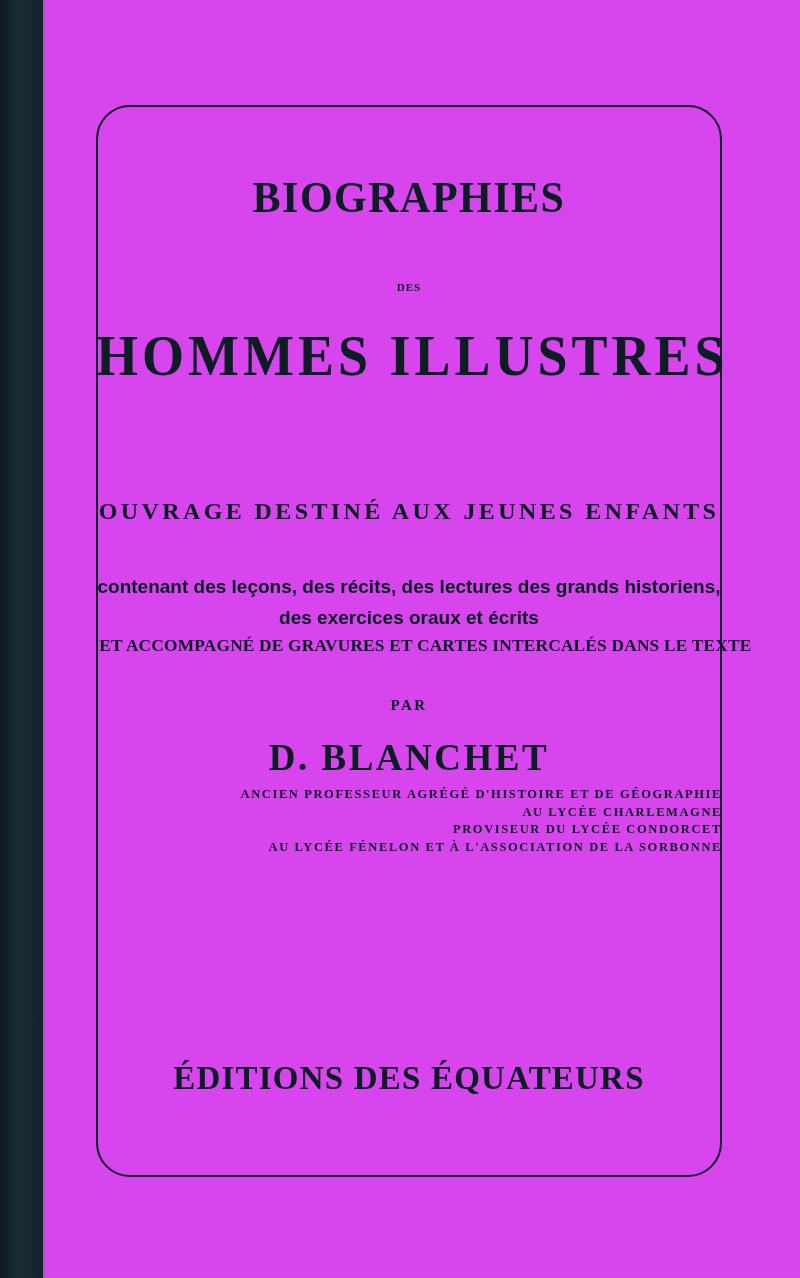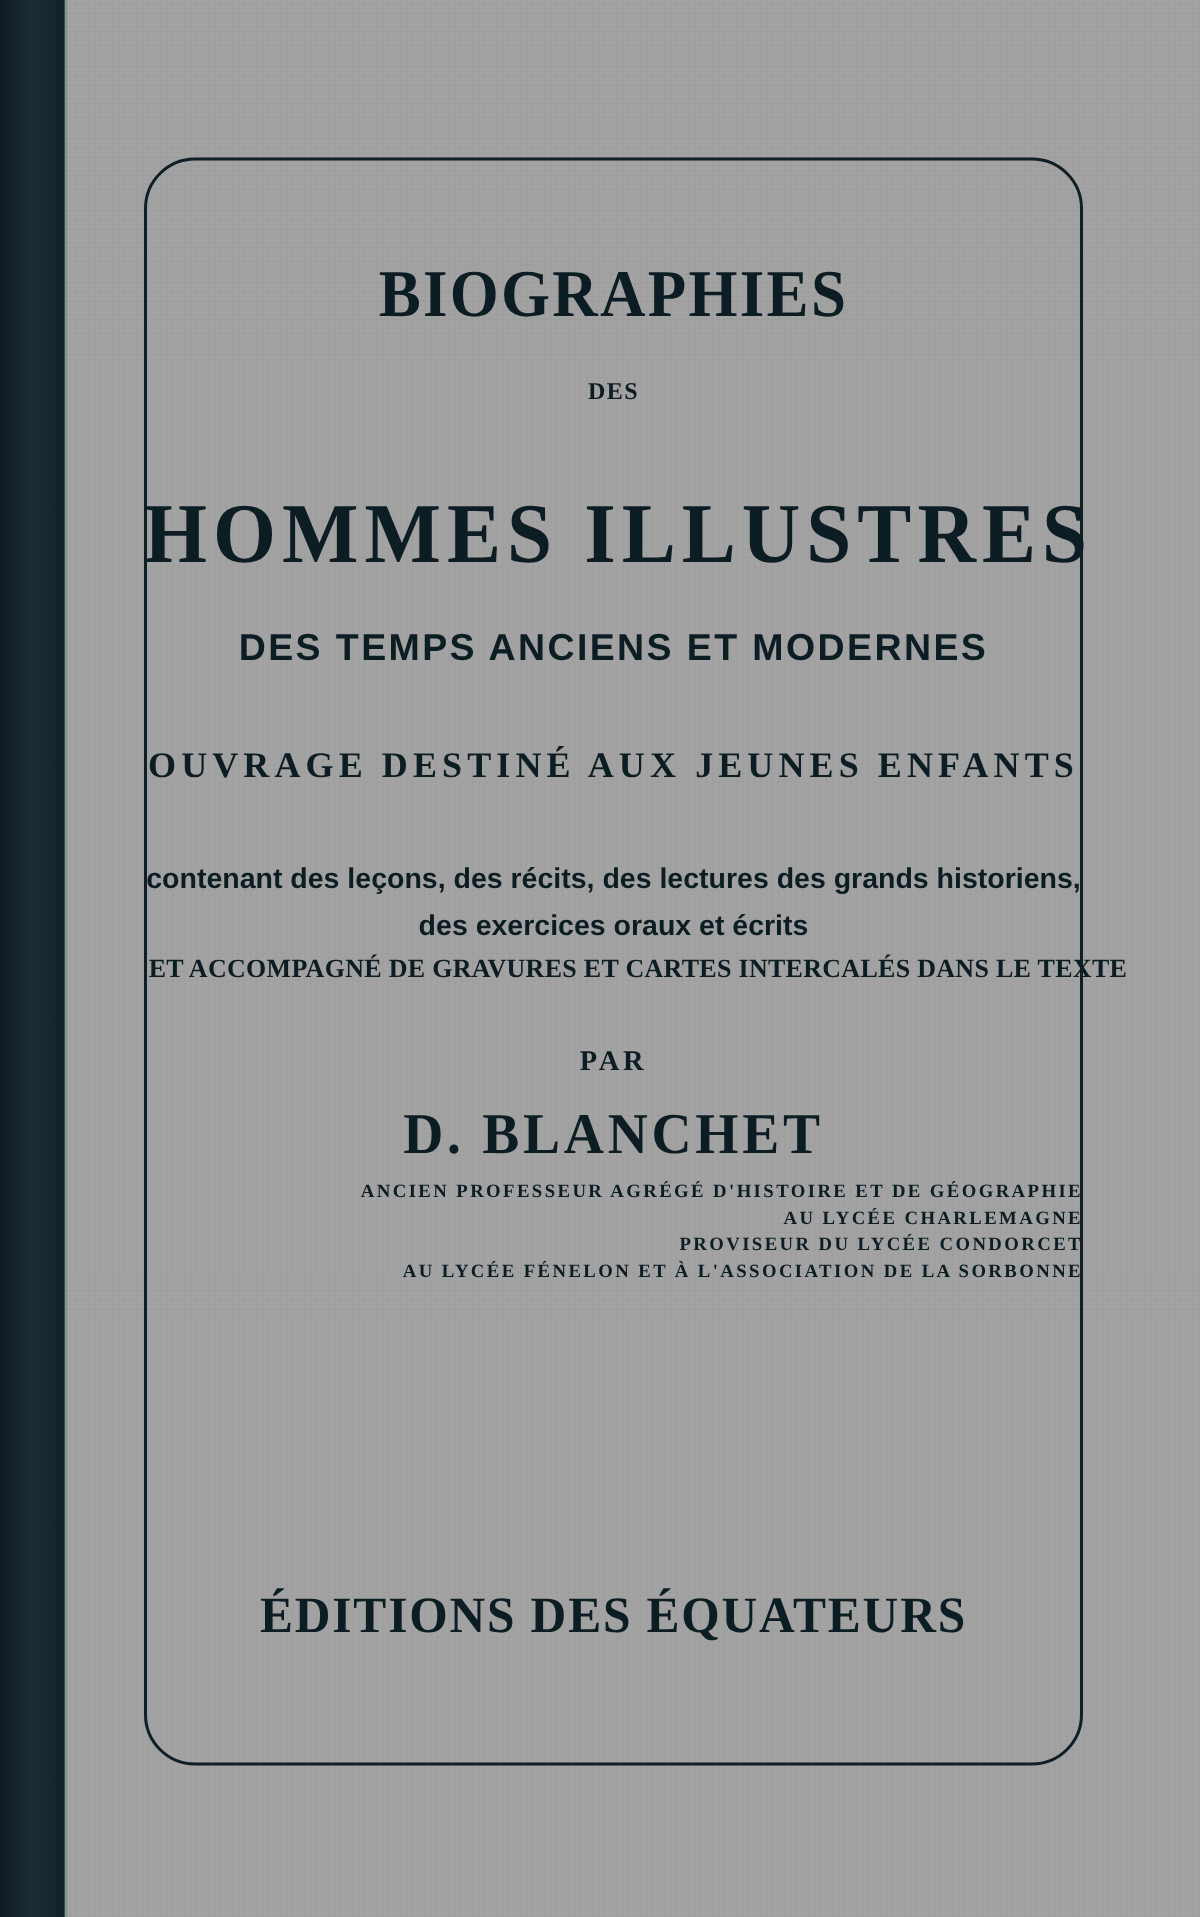--- a/index.html
+++ b/index.html
@@ -11,21 +11,21 @@
     height: 1278px;
     overflow: hidden;
     background: #ffffff;
     font-family: "Liberation Serif", serif;
   }
 
   .cover {
     position: relative;
     width: 800px;
     height: 1278px;
-    background: #a3a3a3;
+    background: #d946ef;
     overflow: hidden;
   }
 
   
   .spine {
     position: absolute;
     left: 0;
     top: 0;
     width: 43px;
     height: 1278px;
@@ -78,22 +78,22 @@
     top: 68px;
     font-size: 42px;
     font-weight: bold;
     letter-spacing: 1.5px;
     font-family: "Liberation Serif", serif;
     transform: scaleY(1.06);
   }
 
   
   .t-des {
-    top: 148px;
-    font-size: 16px;
+    top: 176px;
+    font-size: 11px;
     font-weight: bold;
     letter-spacing: 1px;
   }
 
   
   .t-main {
     top: 220px;
     font-size: 54px;
     font-weight: bold;
     letter-spacing: 4px;
@@ -134,21 +134,21 @@
     top: 530px;
     font-size: 17.5px;
     font-weight: bold;
     letter-spacing: 0.2px;
     transform: scaleX(0.99);
   }
 
   
   .t-par {
     top: 592px;
-    font-size: 19px;
+    font-size: 15px;
     font-weight: bold;
     letter-spacing: 2.4px;
   }
 
   
   .t-author {
     top: 630px;
     font-size: 37px;
     font-weight: bold;
     letter-spacing: 2.5px;
@@ -207,21 +207,20 @@
   <div class="frame"></div>
 
   <div class="content">
 
     <div class="line t-biographies">BIOGRAPHIES</div>
 
     <div class="line t-des">DES</div>
 
     <div class="line t-main">HOMMES ILLUSTRES</div>
 
-    <div class="line t-period">DES TEMPS ANCIENS ET MODERNES</div>
 
     <div class="line t-dest">OUVRAGE DESTINÉ AUX JEUNES ENFANTS</div>
 
     <div class="line t-contains">contenant des leçons, des récits, des lectures des grands historiens, des exercices oraux et écrits</div>
 
     <div class="line t-engrav">ET ACCOMPAGNÉ DE GRAVURES ET CARTES INTERCALÉS DANS LE TEXTE</div>
 
     <div class="line t-par">PAR</div>
 
     <div class="line t-author">D. BLANCHET</div>

